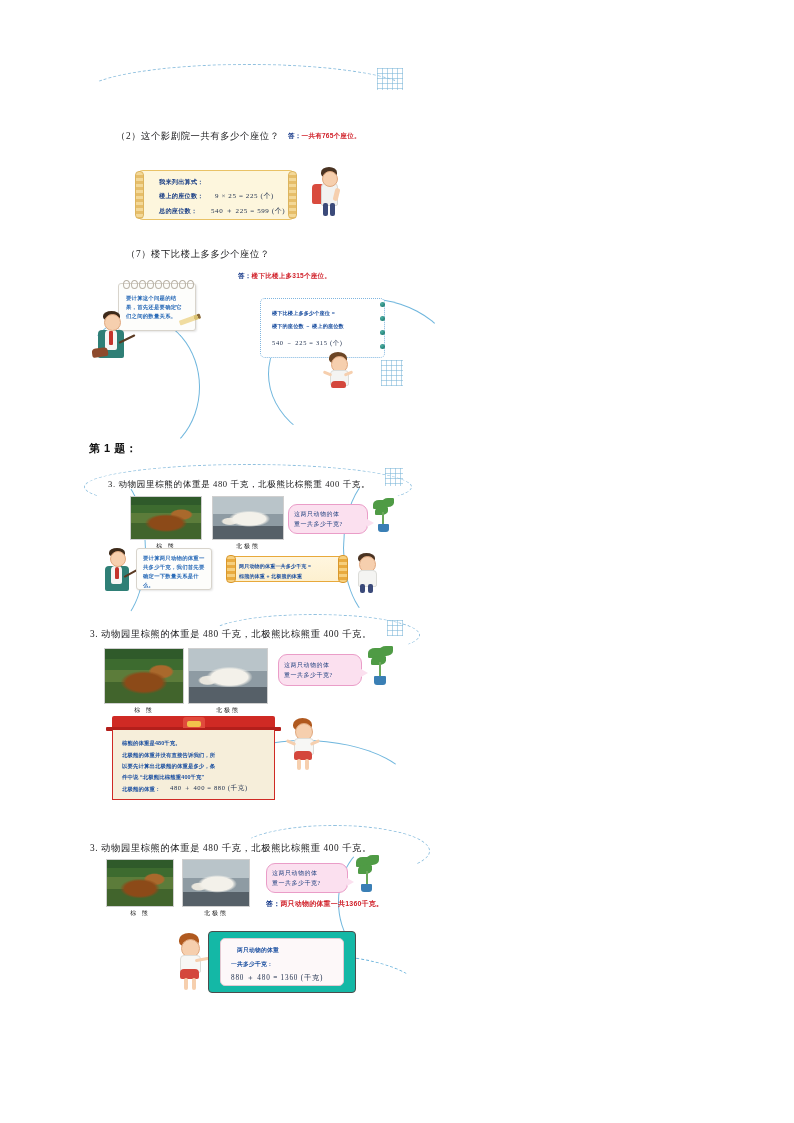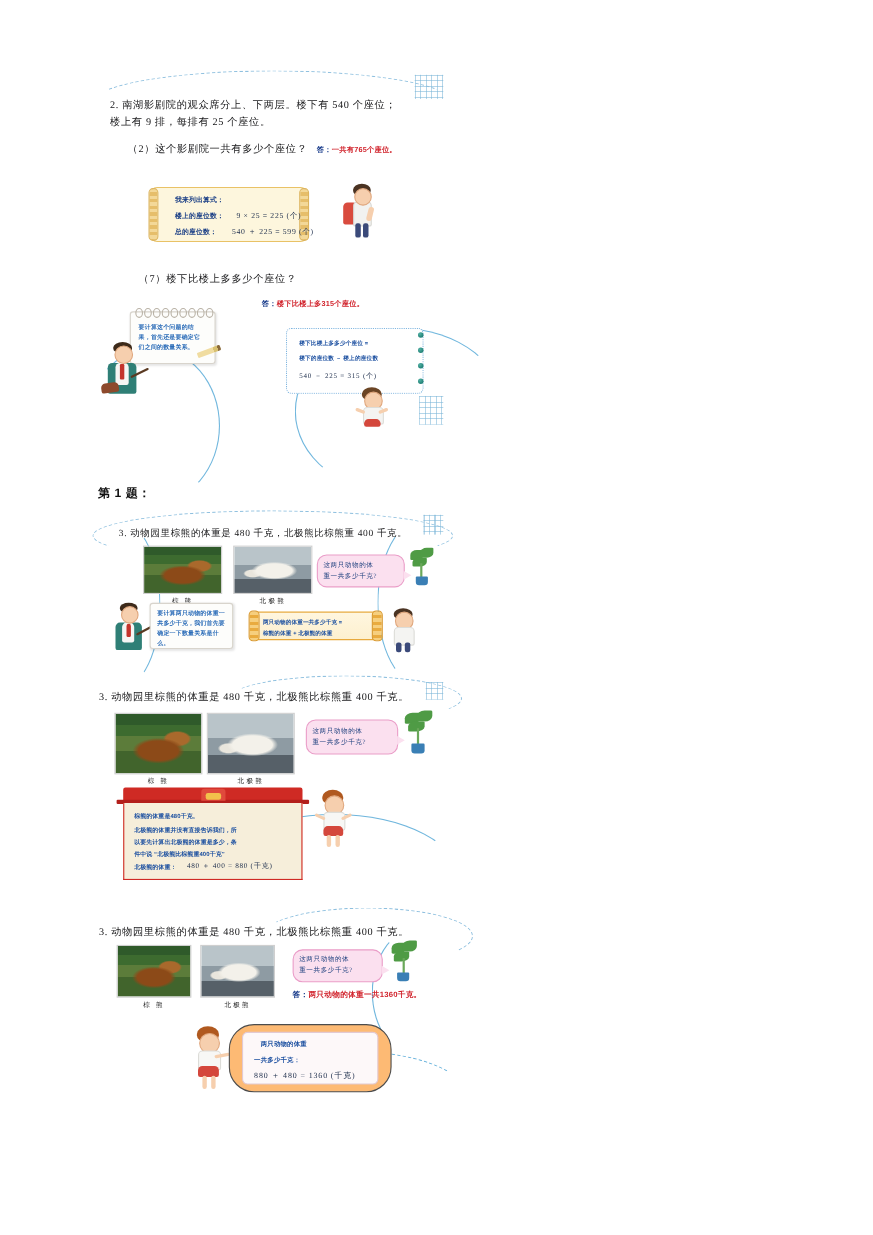--- a/index.html
+++ b/index.html
@@ -304,23 +304,23 @@
     font-family:"Liberation Serif", serif;
     font-weight:normal;
     color:#22324f;
     font-size:6.6px;
     letter-spacing:.6px;
   }
 
   
   .tablet {
     position:absolute;
-    background:#fdba74;
+    background:#14b8a6;
     border:1.6px solid #4c4c4c;
-    border-radius:23px;
+    border-radius:4px;
     box-sizing:border-box;
   }
   .tablet .screen {
     position:absolute;
     left:11px; right:11px; top:6px; bottom:6px;
     background:#fdf8f9;
     border:1px solid #e2c9d2;
     border-radius:5px;
   }
   .tablet-text {
@@ -379,30 +379,28 @@
 <div class="page">
 
   <div class="panel" style="left:88px; top:66px; width:315px; height:330px;">
 
     <div class="grid-corner" style="right:0px; top:2px; width:26px; height:22px;"></div>
     <div class="swoosh dashed" style="left:-6px; top:-2px; width:330px; height:58px; border-color:#8fc0df; border-bottom-color:transparent; border-left-color:transparent; border-right-color:transparent;"></div>
     <div class="swoosh" style="left:-10px; top:250px; width:120px; height:140px; border-color:transparent; border-top-color:#6fb6dd; border-right-color:#6fb6dd;"></div>
     <div class="swoosh" style="left:180px; top:232px; width:190px; height:150px; border-color:transparent; border-left-color:#6fb6dd; border-top-color:#6fb6dd;"></div>
     <div class="grid-corner" style="right:0px; bottom:10px; width:22px; height:26px;"></div>
 
-    <div class="qtext" style="left:12px; top:22px; width:300px;">2. 南湖影剧院的观众席分上、下两层。楼下有 540 个座位；
-    楼上有 9 排，每排有 25 个座位。</div>
 
     <div class="qtext" style="left:28px; top:62px; width:190px;">（2）这个影剧院一共有多少个座位？</div>
 
     <div class="answer-red" style="left:200px; top:66px; width:140px;">
       <span class="lead">答：</span><span>一共有765个座位。</span>
     </div>
 
-    <div class="parchment" style="left:48px; top:104px; width:144px; height:50px;">
+    <div class="parchment" style="left:48px; top:104px; width:160px; height:50px;">
       <div class="knurl l"></div>
       <div class="knurl r"></div>
       <div class="calc-line" style="left:22px; top:7px;">我来列出算式：</div>
       <div class="calc-line" style="left:22px; top:21px;">楼上的座位数：</div>
       <div class="calc-line" style="left:78px; top:20px;"><span class="eq">9 × 25 = 225 (个)</span></div>
       <div class="calc-line" style="left:22px; top:36px;">总的座位数：</div>
       <div class="calc-line" style="left:74px; top:35px;"><span class="eq">540 ＋ 225 = 599 (个)</span></div>
     </div>
 
     <div class="char" style="left:222px; top:98px; width:34px; height:56px;">

